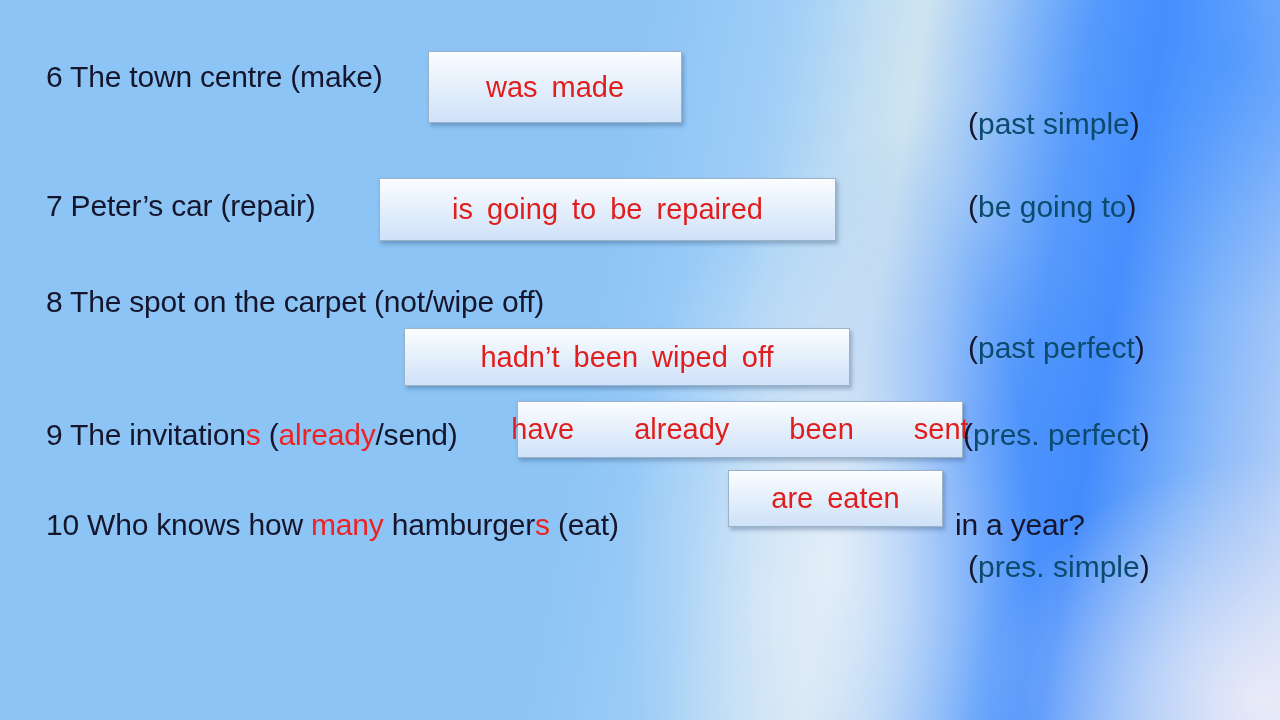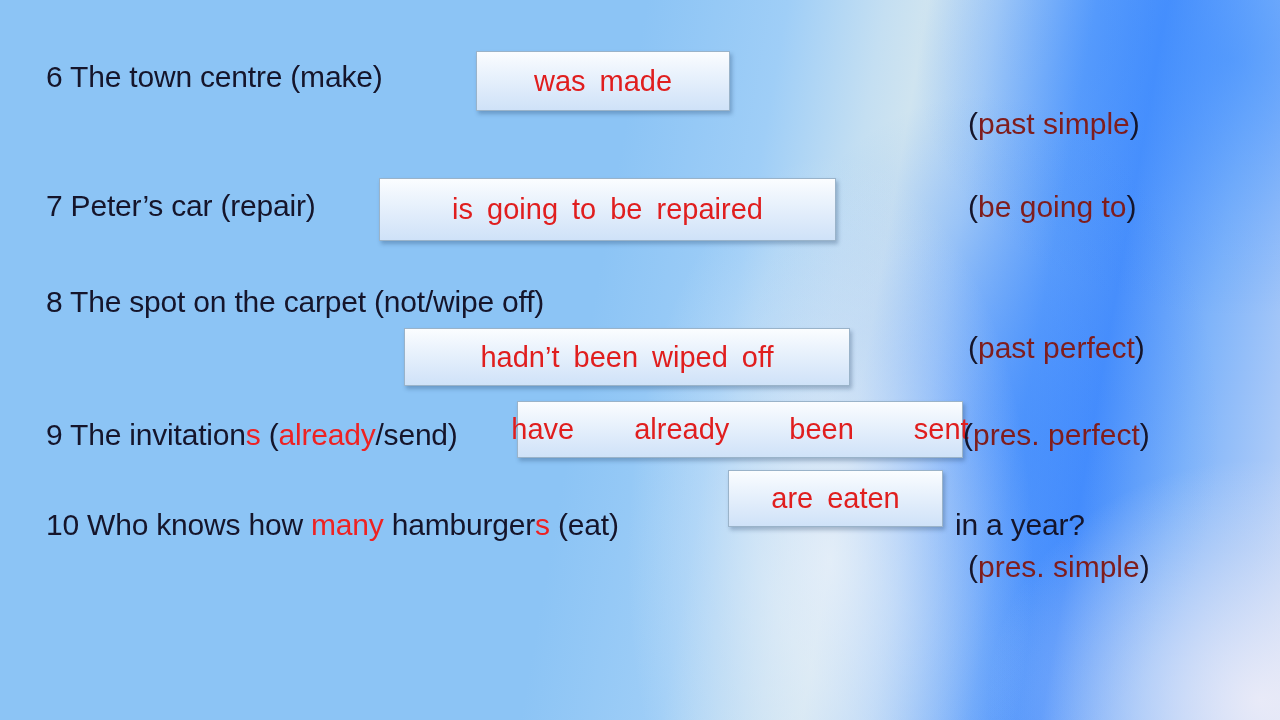--- a/index.html
+++ b/index.html
@@ -96,38 +96,38 @@
     white-space: nowrap;
   }
   .answer-box .w { padding: 0 7px; }
 
   .tag {
     position: absolute;
     white-space: nowrap;
     font-size: 30px;
     color: #15152b;
   }
-  .tag .inner { color: #7f1d1d; margin-top: 28px; }
+  .tag .inner { color: #0c4a6e; margin-top: 28px; }
 </style>
 </head>
 <body>
 
 <div id="slide">
 
   <div class="bg-layer bg-base"></div>
   <div class="bg-layer bg-glow-top"></div>
   <div class="bg-layer bg-glow-mid"></div>
   <div class="bg-layer bg-pale"></div>
   <div class="bg-layer bg-bottom-right"></div>
 
   <div class="line" style="left:46px; top:60px;">
     <span>6 The town centre (make)</span>
   </div>
 
-  <div class="answer-box" style="left:476px; top:51px; width:254px; height:60px;">
+  <div class="answer-box" style="left:428px; top:51px; width:254px; height:72px;">
     <span class="w">was</span>
     <span class="w">made</span>
   </div>
 
 
   <div class="tag" style="left:968px; top:107px;">
     <span class="paren">(</span><span class="inner">past simple</span><span class="paren">)</span>
   </div>
 
   <div class="line" style="left:46px; top:189px;text-align:center;">

